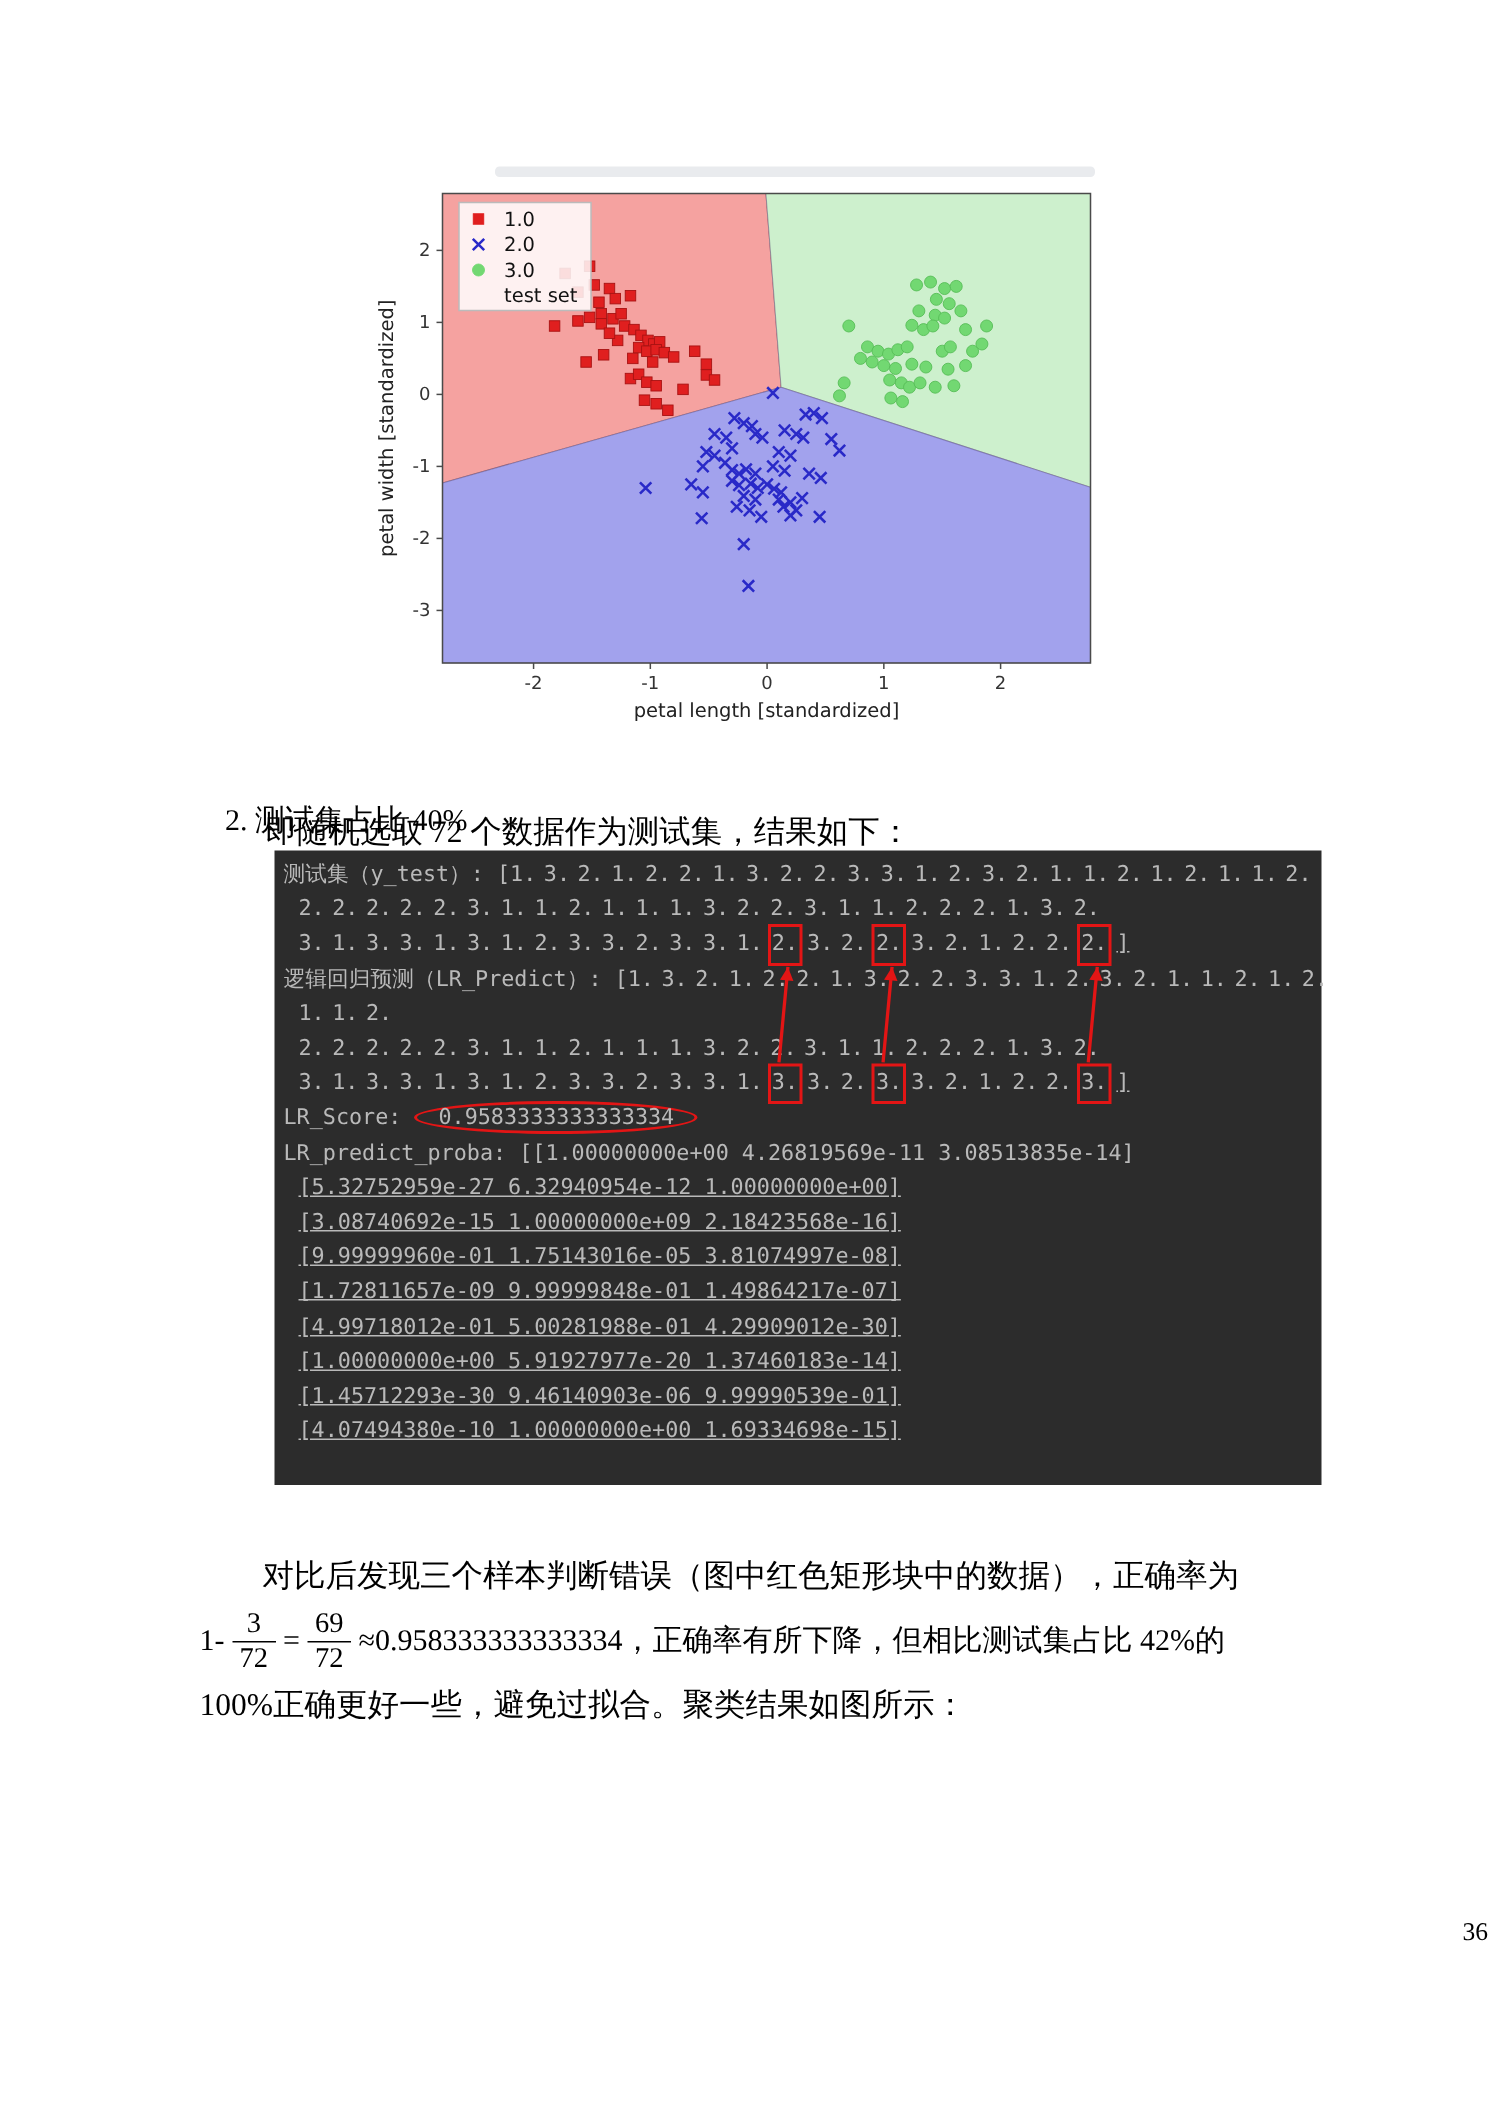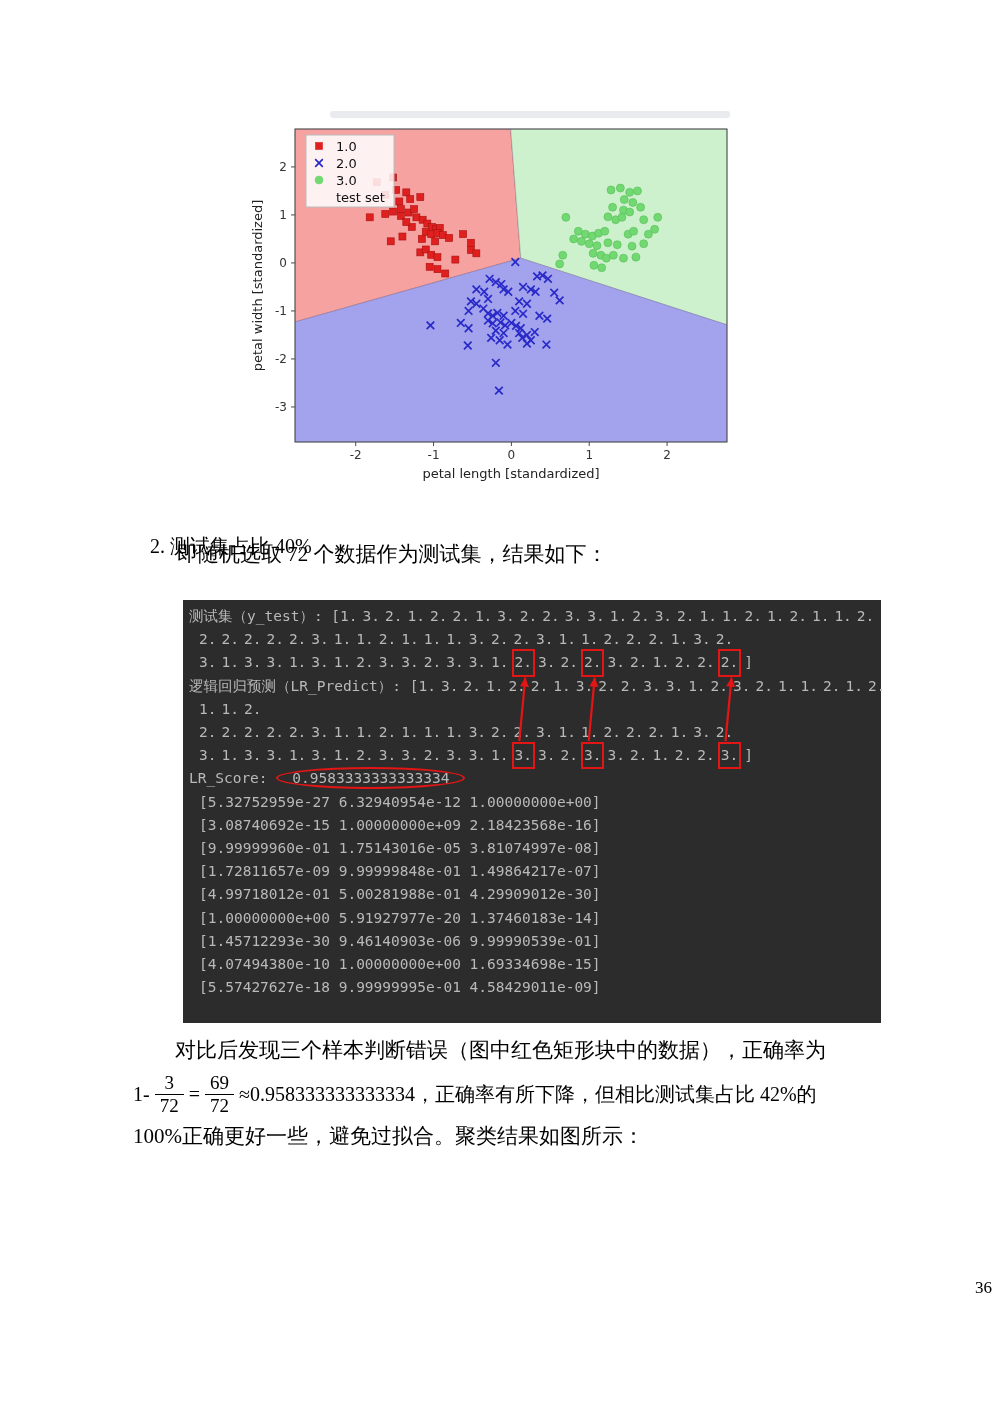--- a/index.html
+++ b/index.html
@@ -6,27 +6,27 @@
   .page{
     position:relative;width:992px;height:1403px;background:#fff;margin:0 auto;
     font-family:"Liberation Serif","DejaVu Serif",serif;color:#000;overflow:hidden;
   }
   .artifact{position:absolute;left:330px;top:111px;width:400px;height:7px;background:#e9ebee;border-radius:3px;}
   
   .figure{position:absolute;left:248px;top:118px;width:492px;height:368px;}
   .figure svg{display:block;}
   
   .console{
-    position:absolute;left:183px;top:600px;width:698px;min-height:423px;
+    position:absolute;left:183px;top:567px;width:698px;min-height:423px;
     padding:5px 6px 4px 6px;box-sizing:border-box;
     font-family:"DejaVu Sans Mono","Liberation Mono",monospace;
     font-size:14.5px;line-height:23.2px;white-space:nowrap;
   }
   .console-line{position:relative;}
-  .console-line.ind{padding-left:10px;}
+  .console-line.ind{padding-left:10px;text-decoration:underline;}
   .tok{display:inline-block;margin-right:5px;}
   .tok.boxed{border:2px solid #e31515;margin:-2px 3px -2px -2px;padding:0 1px;}
   .circled{border:2px solid #e31515;border-radius:50%;padding:1px 14px;margin:-3px 0;}
   .arrow-overlay{position:absolute;left:0;top:0;pointer-events:none;}
   
   .heading{position:absolute;left:150px;top:533px;font-size:20px;}
   .intro{position:absolute;left:177px;top:540px;font-size:21px;}
   .analysis{position:absolute;left:133px;top:1035px;width:724px;font-size:21px;line-height:31px;}
   .analysis .p1{margin:0;text-indent:2em;}
   .analysis .formula-line{display:flex;align-items:center;margin:6px 0 4px 0;font-size:20px;}
@@ -232,29 +232,29 @@
 
   <div class="console" id="console" style="background: rgb(44, 44, 44); color: rgb(185, 185, 185);">
       <div class="console-line"><span class="prefix">测试集（y_test）: [</span><span class="tok">1.</span><span class="tok">3.</span><span class="tok">2.</span><span class="tok">1.</span><span class="tok">2.</span><span class="tok">2.</span><span class="tok">1.</span><span class="tok">3.</span><span class="tok">2.</span><span class="tok">2.</span><span class="tok">3.</span><span class="tok">3.</span><span class="tok">1.</span><span class="tok">2.</span><span class="tok">3.</span><span class="tok">2.</span><span class="tok">1.</span><span class="tok">1.</span><span class="tok">2.</span><span class="tok">1.</span><span class="tok">2.</span><span class="tok">1.</span><span class="tok">1.</span><span class="tok">2.</span></div>
       <div class="console-line ind"><span class="tok">2.</span><span class="tok">2.</span><span class="tok">2.</span><span class="tok">2.</span><span class="tok">2.</span><span class="tok">3.</span><span class="tok">1.</span><span class="tok">1.</span><span class="tok">2.</span><span class="tok">1.</span><span class="tok">1.</span><span class="tok">1.</span><span class="tok">3.</span><span class="tok">2.</span><span class="tok">2.</span><span class="tok">3.</span><span class="tok">1.</span><span class="tok">1.</span><span class="tok">2.</span><span class="tok">2.</span><span class="tok">2.</span><span class="tok">1.</span><span class="tok">3.</span><span class="tok">2.</span></div>
       <div class="console-line ind"><span class="tok">3.</span><span class="tok">1.</span><span class="tok">3.</span><span class="tok">3.</span><span class="tok">1.</span><span class="tok">3.</span><span class="tok">1.</span><span class="tok">2.</span><span class="tok">3.</span><span class="tok">3.</span><span class="tok">2.</span><span class="tok">3.</span><span class="tok">3.</span><span class="tok">1.</span><span class="tok boxed box-target" style="border-color: rgb(227, 21, 21);">2.</span><span class="tok">3.</span><span class="tok">2.</span><span class="tok boxed box-target" style="border-color: rgb(227, 21, 21);">2.</span><span class="tok">3.</span><span class="tok">2.</span><span class="tok">1.</span><span class="tok">2.</span><span class="tok">2.</span><span class="tok boxed box-target" style="border-color: rgb(227, 21, 21);">2.</span><span class="suffix">]</span></div>
       <div class="console-line"><span class="prefix">逻辑回归预测（LR_Predict）: [</span><span class="tok">1.</span><span class="tok">3.</span><span class="tok">2.</span><span class="tok">1.</span><span class="tok">2.</span><span class="tok">2.</span><span class="tok">1.</span><span class="tok">3.</span><span class="tok">2.</span><span class="tok">2.</span><span class="tok">3.</span><span class="tok">3.</span><span class="tok">1.</span><span class="tok">2.</span><span class="tok">3.</span><span class="tok">2.</span><span class="tok">1.</span><span class="tok">1.</span><span class="tok">2.</span><span class="tok">1.</span><span class="tok">2.</span></div>
       <div class="console-line ind"><span class="tok">1.</span><span class="tok">1.</span><span class="tok">2.</span></div>
       <div class="console-line ind"><span class="tok">2.</span><span class="tok">2.</span><span class="tok">2.</span><span class="tok">2.</span><span class="tok">2.</span><span class="tok">3.</span><span class="tok">1.</span><span class="tok">1.</span><span class="tok">2.</span><span class="tok">1.</span><span class="tok">1.</span><span class="tok">1.</span><span class="tok">3.</span><span class="tok">2.</span><span class="tok">2.</span><span class="tok">3.</span><span class="tok">1.</span><span class="tok">1.</span><span class="tok">2.</span><span class="tok">2.</span><span class="tok">2.</span><span class="tok">1.</span><span class="tok">3.</span><span class="tok">2.</span></div>
       <div class="console-line ind"><span class="tok">3.</span><span class="tok">1.</span><span class="tok">3.</span><span class="tok">3.</span><span class="tok">1.</span><span class="tok">3.</span><span class="tok">1.</span><span class="tok">2.</span><span class="tok">3.</span><span class="tok">3.</span><span class="tok">2.</span><span class="tok">3.</span><span class="tok">3.</span><span class="tok">1.</span><span class="tok boxed box-source" style="border-color: rgb(227, 21, 21);">3.</span><span class="tok">3.</span><span class="tok">2.</span><span class="tok boxed box-source" style="border-color: rgb(227, 21, 21);">3.</span><span class="tok">3.</span><span class="tok">2.</span><span class="tok">1.</span><span class="tok">2.</span><span class="tok">2.</span><span class="tok boxed box-source" style="border-color: rgb(227, 21, 21);">3.</span><span class="suffix">]</span></div>
       <div class="console-line"><span class="prefix">LR_Score: </span><span class="circled" style="border-color: rgb(227, 21, 21); text-align: right;">0.9583333333333334</span></div>
+      <div class="console-line"><span class="prefix">LR_predict_proba: </span><span class="plain">[[1.00000000e+00 4.26819569e-11 3.08513835e-14]</span></div>
       <div class="console-line ind"><span class="plain">[5.32752959e-27 6.32940954e-12 1.00000000e+00]</span></div>
       <div class="console-line ind"><span class="plain">[3.08740692e-15 1.00000000e+09 2.18423568e-16]</span></div>
       <div class="console-line ind"><span class="plain">[9.99999960e-01 1.75143016e-05 3.81074997e-08]</span></div>
       <div class="console-line ind"><span class="plain">[1.72811657e-09 9.99999848e-01 1.49864217e-07]</span></div>
       <div class="console-line ind"><span class="plain">[4.99718012e-01 5.00281988e-01 4.29909012e-30]</span></div>
       <div class="console-line ind"><span class="plain">[1.00000000e+00 5.91927977e-20 1.37460183e-14]</span></div>
       <div class="console-line ind"><span class="plain">[1.45712293e-30 9.46140903e-06 9.99990539e-01]</span></div>
       <div class="console-line ind"><span class="plain">[4.07494380e-10 1.00000000e+00 1.69334698e-15]</span></div>
-      <div class="console-line ind"><span class="plain">[5.57427627e-18 9.99999995e-01 4.58429011e-09]</span></div>
       <svg class="arrow-overlay" width="698" height="427">
         <line x1="336.296875" y1="141.21875" x2="342.296875" y2="77.609375" stroke="#e31515" stroke-width="2.2"></line>
         <polygon points="342.296875,77.609375 336.9715815474356,86.14701224013118 345.93180872056627,86.99219210613023" fill="#e31515"></polygon>
         <line x1="405.703125" y1="141.21875" x2="411.703125" y2="77.609375" stroke="#e31515" stroke-width="2.2"></line>
         <polygon points="411.703125,77.609375 406.3778315474356,86.14701224013118 415.33805872056627,86.99219210613023" fill="#e31515"></polygon>
         <line x1="542.515625" y1="141.21875" x2="548.515625" y2="77.609375" stroke="#e31515" stroke-width="2.2"></line>
         <polygon points="548.515625,77.609375 543.1903315474356,86.14701224013118 552.1505587205663,86.99219210613023" fill="#e31515"></polygon>
       </svg>
     </div>
 

